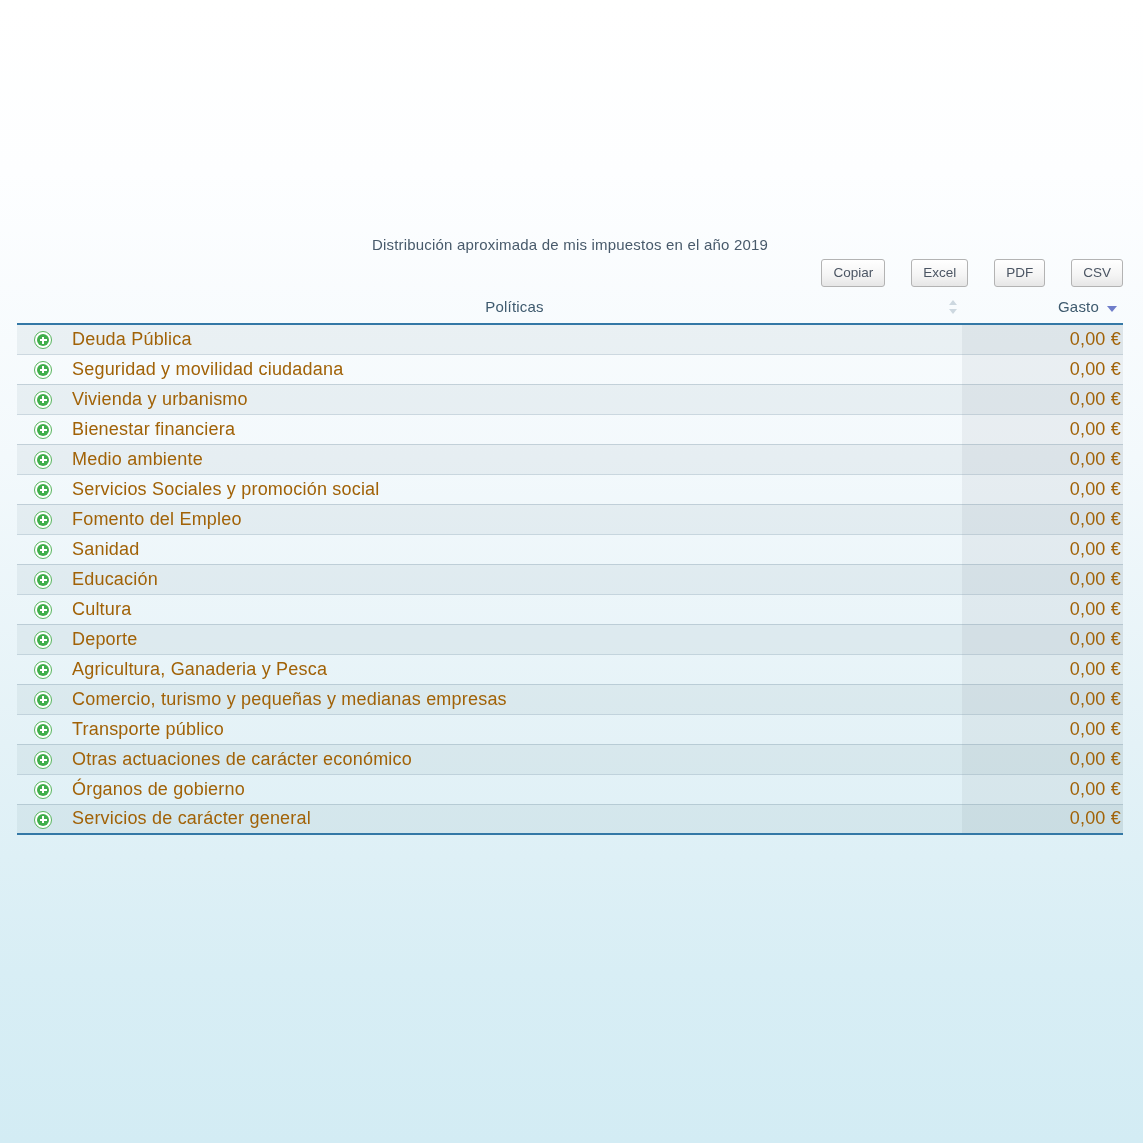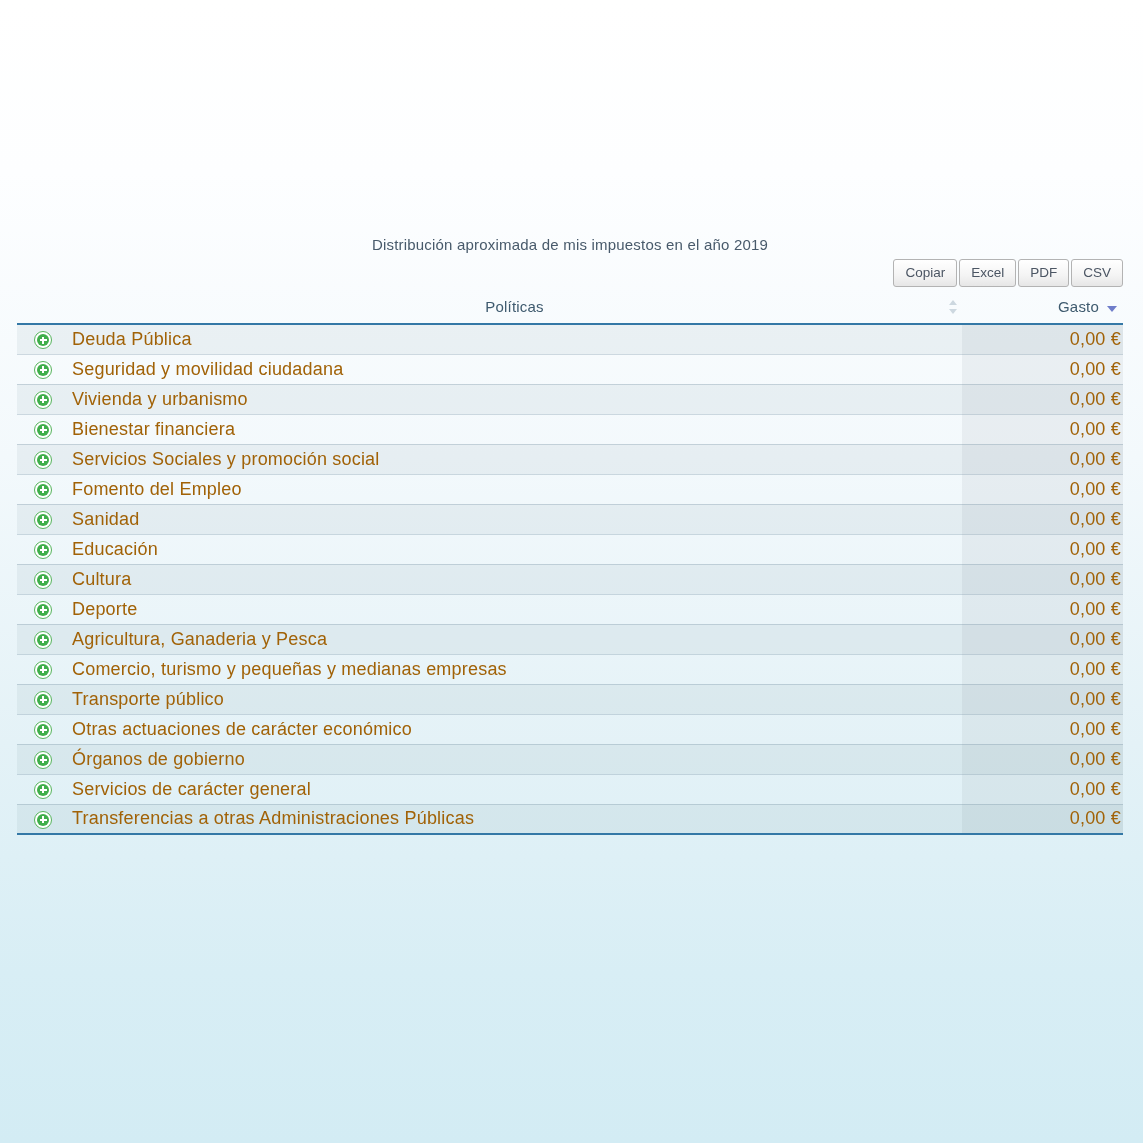--- a/index.html
+++ b/index.html
@@ -15,21 +15,21 @@
   .table-title {
     text-align: center;
     font-size: 15px;
     font-weight: 500;
     color: #485a6b;
     letter-spacing: 0.2px;
   }
   .toolbar {
     display: flex;
     justify-content: flex-end;
-    gap: 2px;
+    gap: 26px;
     margin-top: 6px;
   }
   .dt-button {
     display: inline-block;
     padding: 5px 11px 5px 11px;
     font-size: 13.5px;
     color: #4b5563;
     background: linear-gradient(180deg, #ffffff 0%, #f4f4f4 60%, #e6e6e6 100%);
     border: 1px solid #b3b3b3;
     border-radius: 3px;
@@ -184,20 +184,27 @@
   </tr>
 
   <tr data-interactable="false">
     <td class="col-expand" data-interactable="false">
       <span class="expand-icon" data-interactable="true"><span class="plus"></span></span>
     </td>
     <td class="col-label" data-interactable="false">Bienestar financiera</td>
     <td class="col-value" data-interactable="false">0,00 €</td>
   </tr>
 
+  <tr data-interactable="false">
+    <td class="col-expand" data-interactable="false">
+      <span class="expand-icon" data-interactable="true"><span class="plus"></span></span>
+    </td>
+    <td class="col-label" data-interactable="false">Medio ambiente</td>
+    <td class="col-value" data-interactable="false">0,00 €</td>
+  </tr>
 
   <tr data-interactable="false">
     <td class="col-expand" data-interactable="false">
       <span class="expand-icon" data-interactable="true"><span class="plus"></span></span>
     </td>
     <td class="col-label" data-interactable="false">Servicios Sociales y promoción social</td>
     <td class="col-value" data-interactable="false">0,00 €</td>
   </tr>
 
   <tr data-interactable="false">
@@ -282,23 +289,16 @@
 
   <tr data-interactable="false">
     <td class="col-expand" data-interactable="false">
       <span class="expand-icon" data-interactable="true"><span class="plus"></span></span>
     </td>
     <td class="col-label" data-interactable="false">Servicios de carácter general</td>
     <td class="col-value" data-interactable="false">0,00 €</td>
   </tr>
 
 
-  <tr data-interactable="false">
-    <td class="col-expand" data-interactable="false">
-      <span class="expand-icon" data-interactable="true"><span class="plus"></span></span>
-    </td>
-    <td class="col-label" data-interactable="false">Transferencias a otras Administraciones Públicas</td>
-    <td class="col-value" data-interactable="false">0,00 €</td>
-  </tr>
 </tbody>
   </table>
 
 </div>
 
 </body></html>

